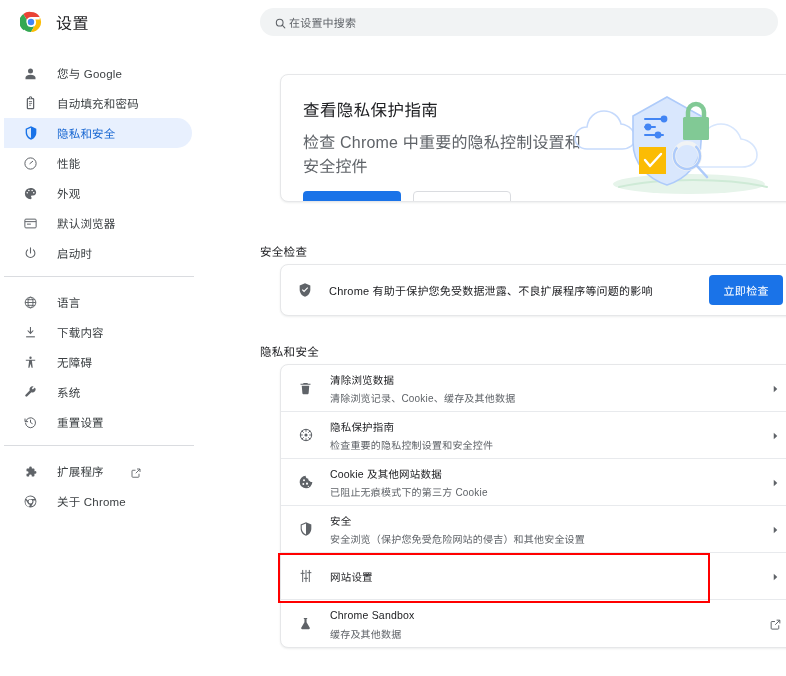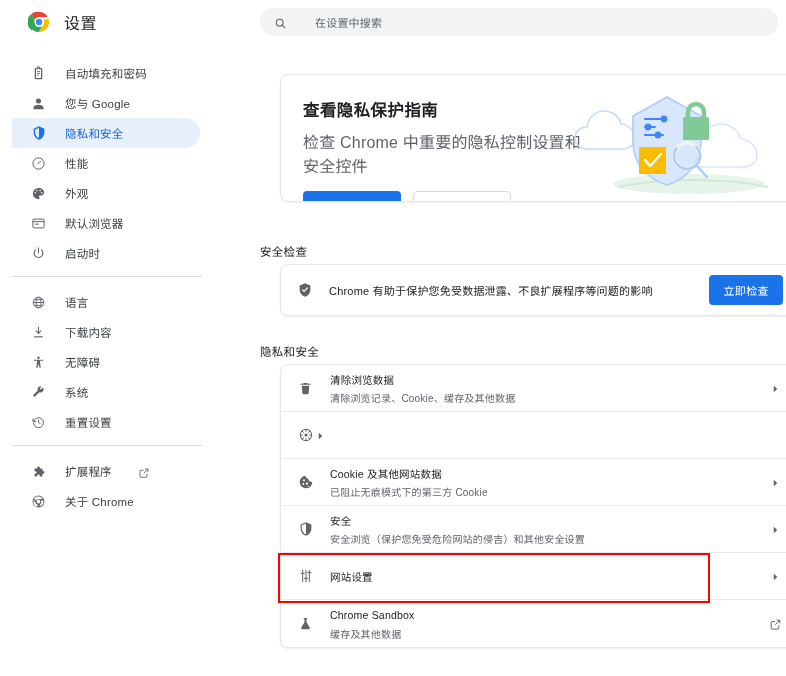--- a/index.html
+++ b/index.html
@@ -8,21 +8,21 @@
     width: 786px; height: 676px;
     background: #ffffff;
     font-family: "Liberation Sans", "DejaVu Sans", sans-serif;
     color: #202124;
     overflow: hidden;
   }
   .page { position: relative; width: 786px; height: 676px; }
 
   
   .sidebar {
-    position: absolute; left: 12px; top: 0;
+    position: absolute; left: 4px; top: 0;
     width: 240px; height: 676px;
     background: #ffffff;
   }
   .brand {
     display: flex; align-items: center;
     height: 44px; padding-left: 16px; gap: 14px;
   }
   .chrome-logo { width: 22px; height: 22px; flex: 0 0 22px; }
   .brand-title {
     font-size: 16px; font-weight: 500; color: #202124;
@@ -61,21 +61,21 @@
 
   
   .main {
     position: absolute; left: 240px; top: 0;
     width: 546px; height: 676px;
   }
   .searchbar {
     position: absolute; left: 20px; top: 8px;
     width: 518px; height: 28px;
     background: #f1f3f4; border-radius: 14px;
-    display: flex; align-items: center; gap: 28px;
+    display: flex; align-items: center; gap: 2px;
     padding-left: 14px;
   }
   .searchbar .s-ico { width: 13px; height: 13px; color: #5f6368; flex: 0 0 13px; }
   .searchbar .s-text { font-size: 11px; color: #5f6368; letter-spacing: .2px; }
 
   .section-title {
     font-size: 11.5px; color: #202124; font-weight: 500;
     margin: 0 0 9px 20px; letter-spacing: .3px;
   }
 
@@ -89,21 +89,21 @@
 
   
   .promo {
     position: absolute; left: 20px; top: 74px;
     width: 518px; height: 128px;
     overflow: hidden; padding: 0;
   }
   .promo-inner { display: flex; height: 100%; }
   .promo-text { padding: 22px 0 0 22px; width: 300px; }
   .promo-h {
-    font-size: 16.5px; font-weight: 700; color: #202124;
+    font-size: 16.5px; font-weight: 400; color: #202124;
     margin: 0 0 8px 0; letter-spacing: .4px;
   }
   .promo-sub {
     font-size: 16px; color: #5f6368; margin: 0 0 14px 0;
     letter-spacing: .2px;
   }
   .promo-btns { display: flex; gap: 12px; }
   .btn-primary {
     background: #1a73e8; color: #ffffff;
     font-size: 17px; font-family: inherit;
@@ -198,36 +198,36 @@
       </span>
       <span class="brand-title">设置</span>
     </div>
 
     <div class="nav">
 
       <div class="nav-group">
         <div class="nav-item">
           <span class="nav-ico">
             <svg viewBox="0 0 24 24" width="15" height="15" fill="currentColor">
+                <path d="M12 12a4 4 0 1 0 0-8 4 4 0 0 0 0 8zm0 2c-4 0-8 2-8 4.5V21h16v-2.5C20 16 16 14 12 14z"></path>
+              </svg>
+          </span>
+          <span class="nav-label">您与 Google</span>
+        </div>
+
+        <div class="nav-item">
+          <span class="nav-ico">
+            <svg viewBox="0 0 24 24" width="15" height="15" fill="currentColor">
                 <path d="M16 3h-1.2a2.8 2.8 0 0 0-5.6 0H8a2 2 0 0 0-2 2v14a2 2 0 0 0 2 2h8a2 2 0 0 0 2-2V5a2 2 0 0 0-2-2zm-4-1a1 1 0 1 1 0 2 1 1 0 0 1 0-2zm4 17H8V5h8v14z"></path>
                 <rect x="9.5" y="8" width="5" height="1.3"></rect>
                 <rect x="9.5" y="11" width="5" height="1.3"></rect>
                 <rect x="9.5" y="14" width="3.5" height="1.3"></rect>
               </svg>
           </span>
           <span class="nav-label">自动填充和密码</span>
-        </div>
-
-        <div class="nav-item">
-          <span class="nav-ico">
-            <svg viewBox="0 0 24 24" width="15" height="15" fill="currentColor">
-                <path d="M12 12a4 4 0 1 0 0-8 4 4 0 0 0 0 8zm0 2c-4 0-8 2-8 4.5V21h16v-2.5C20 16 16 14 12 14z"></path>
-              </svg>
-          </span>
-          <span class="nav-label">您与 Google</span>
         </div>
 
         <div class="nav-item active">
           <span class="nav-ico">
             <svg viewBox="0 0 24 24" width="16" height="16" fill="currentColor">
                 <path d="M12 2L4 5.5v5.8c0 5 3.4 9.7 8 10.7 4.6-1 8-5.7 8-10.7V5.5L12 2z"></path>
                 <path d="M12 4.2v15.4c-3.3-.9-6-4.6-6-8.3V6.8l6-2.6z" fill="#fff" opacity=".85"></path>
               </svg>
           </span>
           <span class="nav-label">隐私和安全</span>
@@ -452,20 +452,24 @@
       </div>
 
       <div class="row">
         <span class="r-ico">
           <svg viewBox="0 0 24 24" width="16" height="16" fill="none" stroke="currentColor" stroke-width="1.5">
               <circle cx="12" cy="12" r="8.5"></circle>
               <circle cx="12" cy="12" r="2.3" fill="currentColor" stroke="none"></circle>
               <path d="M12 3.5v3M12 17.5v3M3.5 12h3M17.5 12h3M6 6l2.1 2.1M15.9 15.9L18 18M18 6l-2.1 2.1M8.1 15.9L6 18" stroke-linecap="round"></path>
             </svg>
         </span>
+        <span class="r-body">
+          <span class="r-title">隐私保护指南</span><br>
+          <span class="r-sub">检查重要的隐私控制设置和安全控件</span>
+        </span>
         <span class="r-end">
           <svg viewBox="0 0 24 24" width="12" height="12" fill="currentColor">
               <path d="M9.5 5.5l7 6.5-7 6.5z"></path>
             </svg>
         </span>
       </div>
 
       <div class="row">
         <span class="r-ico">
           <svg viewBox="0 0 24 24" width="16" height="16" fill="currentColor">

